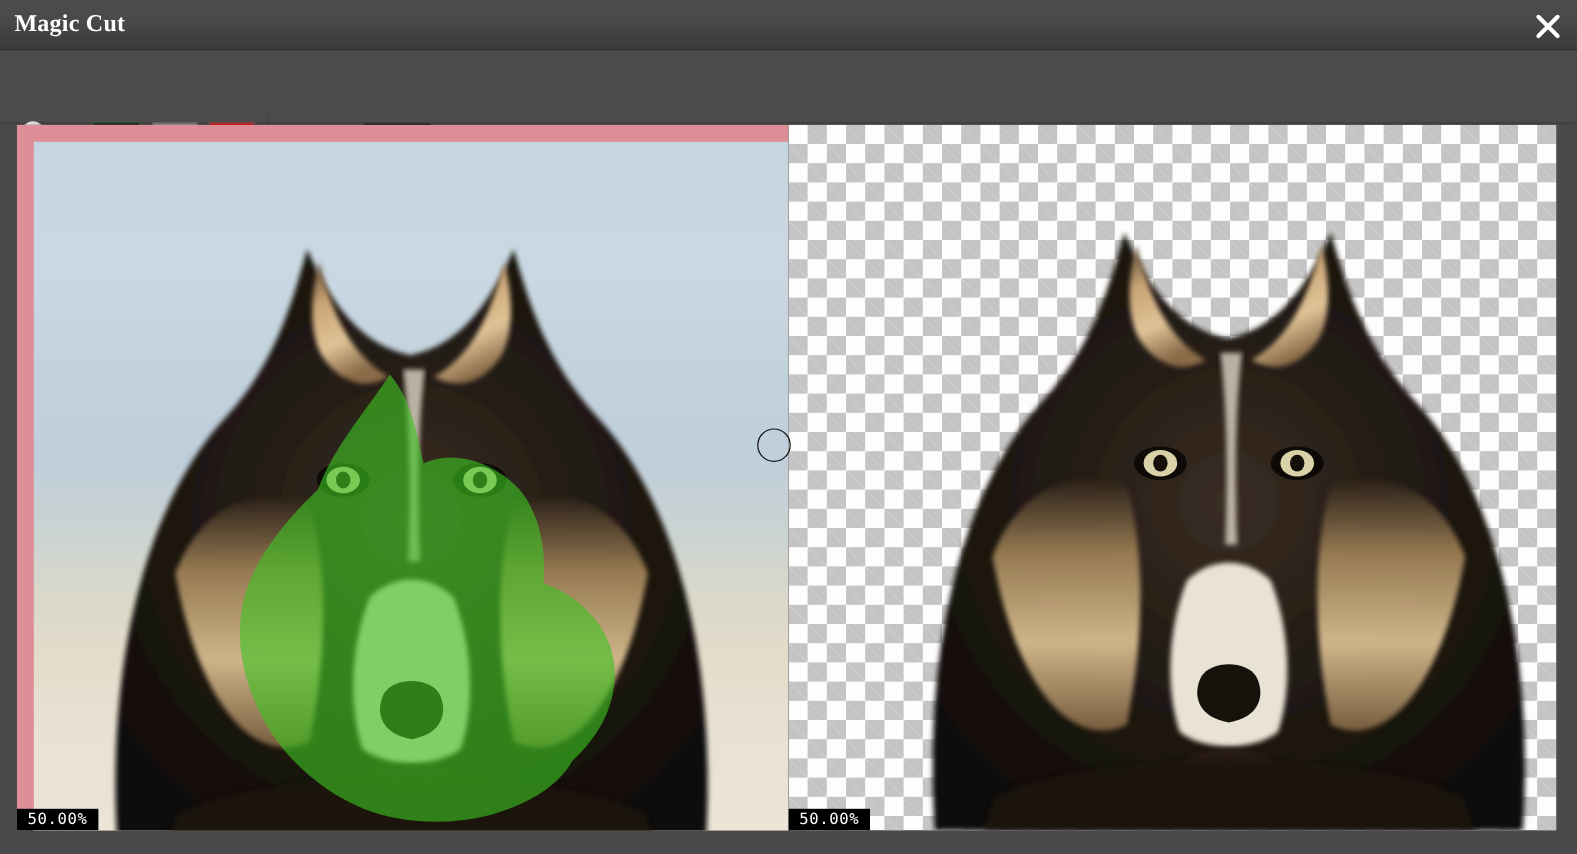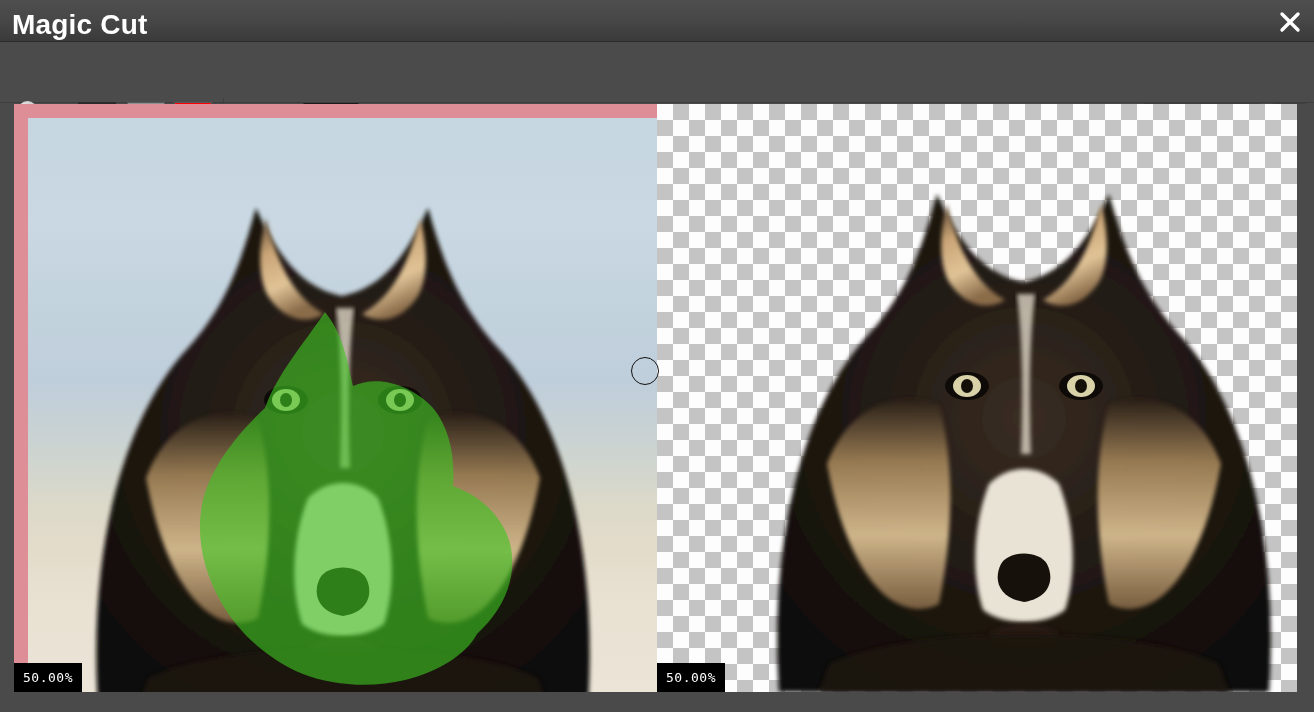--- a/index.html
+++ b/index.html
@@ -11,22 +11,23 @@
   }
 
   
   #titlebar {
     position: absolute; left: 0; top: 0; width: 1314px; height: 42px;
     background: linear-gradient(to bottom, #4e4e4e 0%, #484848 45%, #3a3a3a 100%);
     border-bottom: 1px solid #2c2c2c;
   }
   #title-text {
     position: absolute; left: 12px; top: 9px;
-    font-size: 28px; font-weight: bold; color: #ffffff;
+    font-size: 20px; font-weight: bold; color: #ffffff;
     letter-spacing: 0.2px;
+    font-family: Liberation Serif, serif;
   }
   #close-btn {
     position: absolute; right: 4px; top: 2px; width: 40px; height: 38px;
     cursor: pointer;
   }
   #close-btn svg { position: absolute; left: 9px; top: 9px; }
 
   
   #toolbar {
     position: absolute; left: 0; top: 43px; width: 1314px; height: 60px;
@@ -181,21 +182,21 @@
     background-image:
       linear-gradient(45deg, #c4c4c4 25%, transparent 25%, transparent 75%, #c4c4c4 75%, #c4c4c4),
       linear-gradient(45deg, #c4c4c4 25%, transparent 25%, transparent 75%, #c4c4c4 75%, #c4c4c4);
     background-size: 32px 32px;
     background-position: 0 0, 16px 16px;
     background-color: #fdfdfd;
   }
 
   
   .zoom-badge {
-    position: absolute; bottom: 0; height: 29px;
+    position: absolute; bottom: 0; height: 18px;
     background: #000000;
     color: #ffffff;
     font-family: "DejaVu Sans Mono", monospace;
     font-size: 13px;
     display: flex; align-items: center;
     padding: 4px 9px;
     letter-spacing: 0.5px;
   }
 
   

